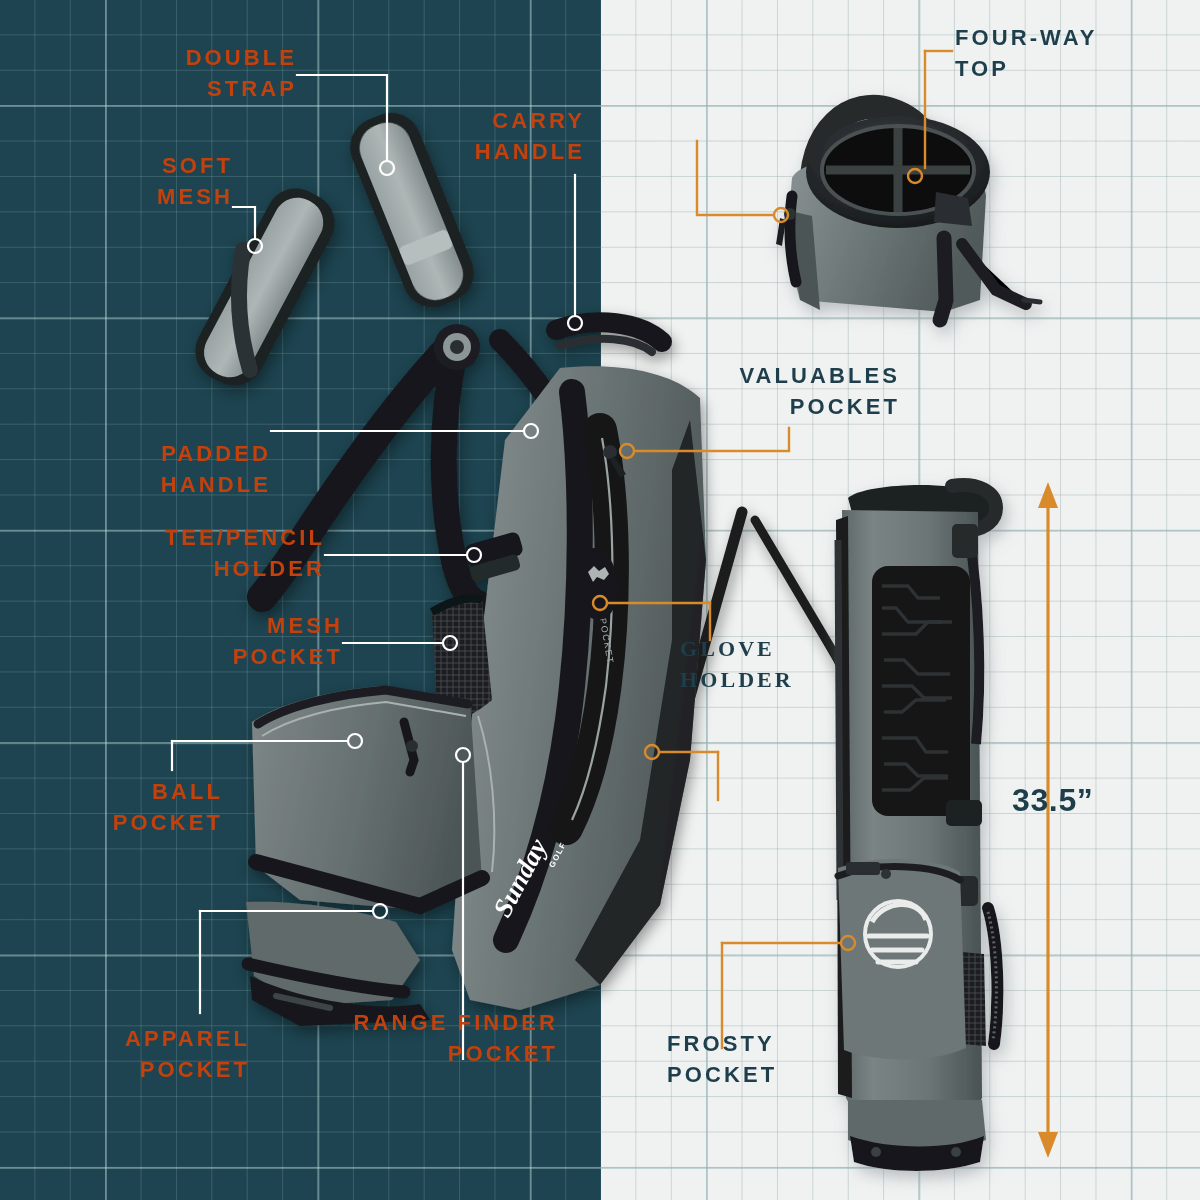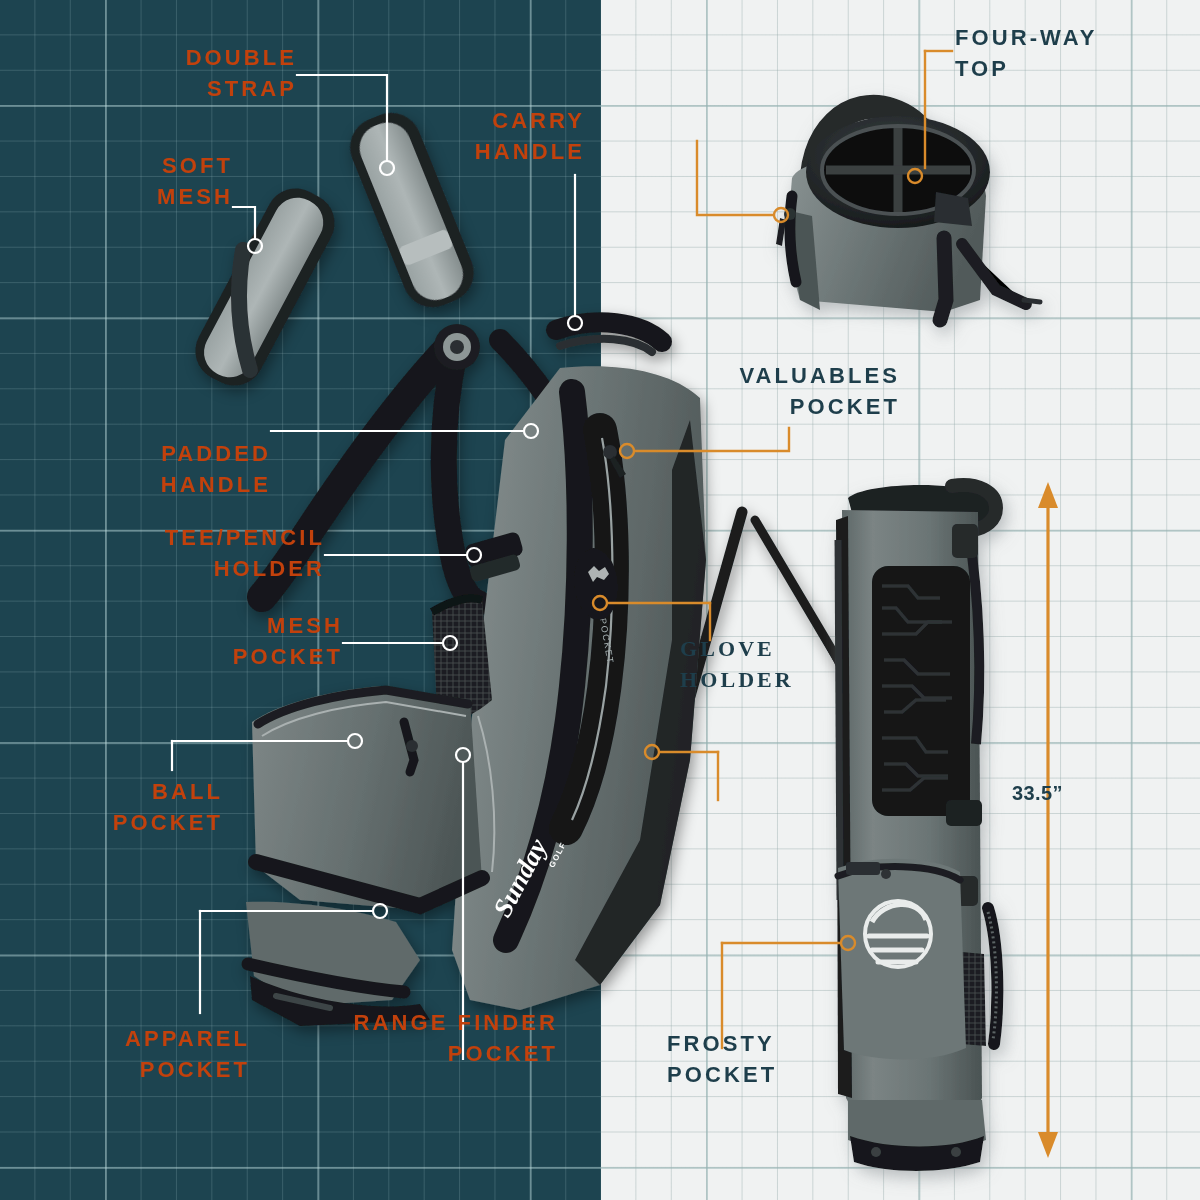--- a/index.html
+++ b/index.html
@@ -63,21 +63,21 @@
   }
   .label.light { color:#c2410c; }
   .label.dark  { color:#1e3e4b; }
   .label.ta-r  { text-align:right; }
   .label.ta-l  { text-align:left; }
 
   .dim-text {
     position:absolute;
     color:#1e3e4b;
     font-weight:700;
-    font-size:20px;
+    font-size:32px;
     letter-spacing:.02em;
   }
 
   
   svg.overlay { position:absolute; inset:0; width:1200px; height:1200px; pointer-events:none; }
 </style>
 </head>
 <body>
 
 <div id="stage">

